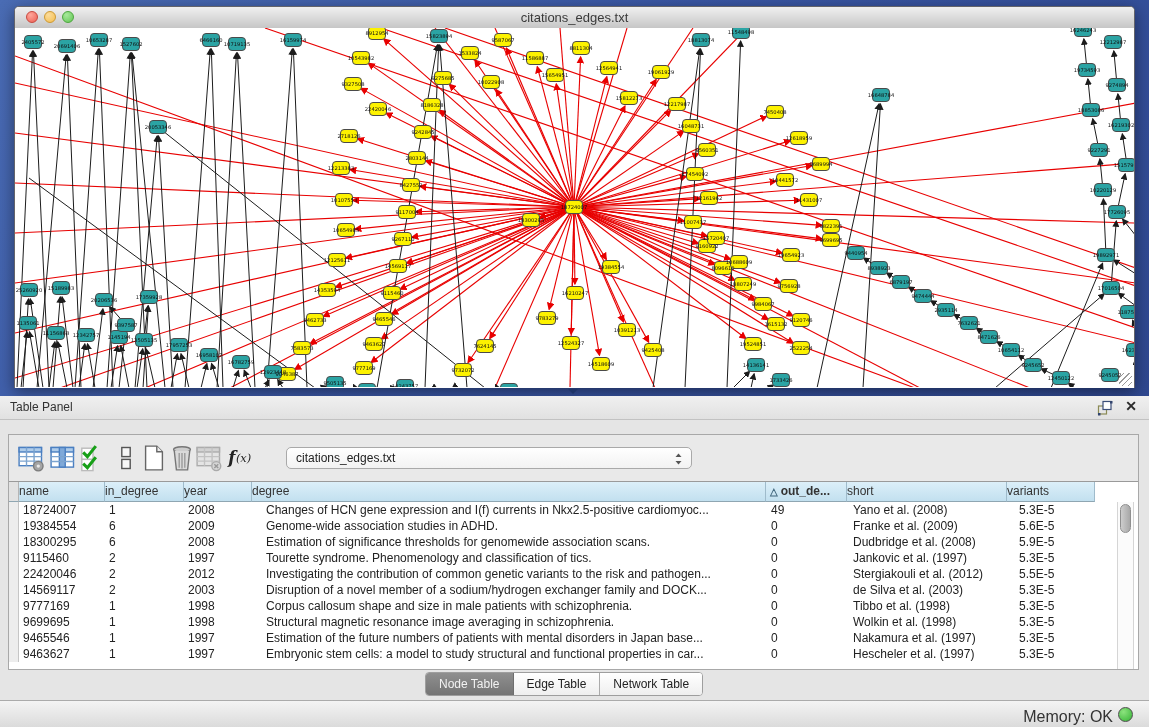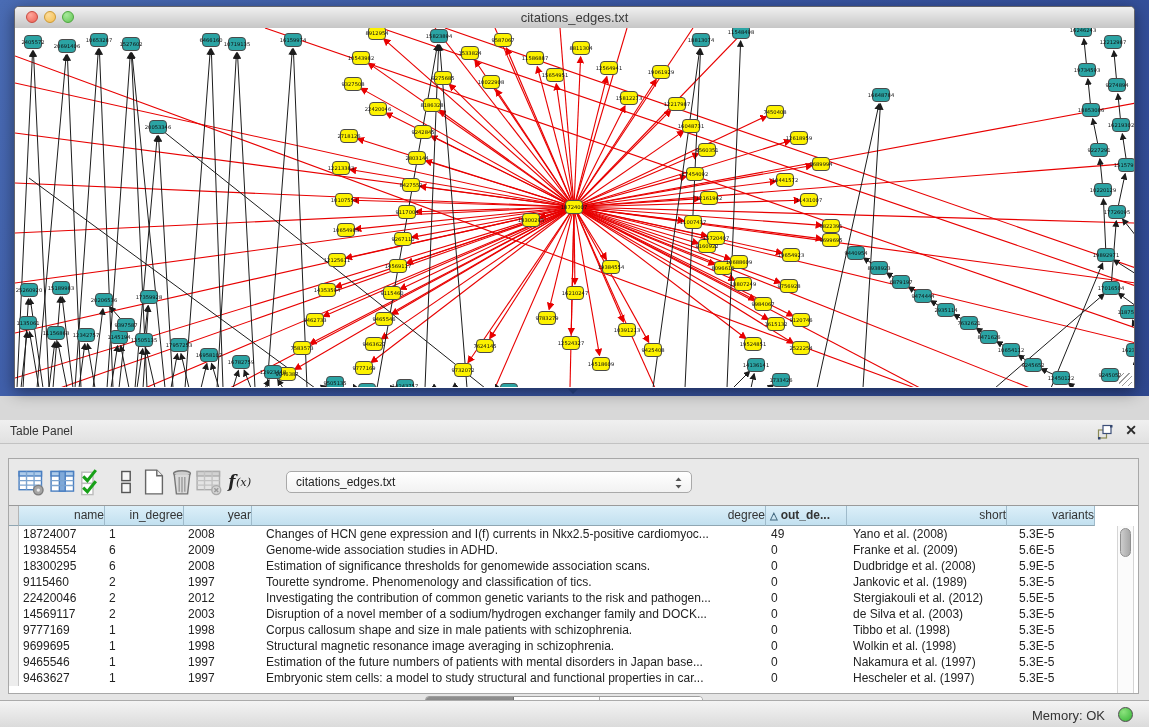--- a/index.html
+++ b/index.html
@@ -18,40 +18,40 @@
   .tl.r{left:11px;background:radial-gradient(circle at 35% 30%,#FFA79B,#EC6054);border:1px solid #C8493F;}
   .tl.y{left:29px;background:radial-gradient(circle at 35% 30%,#FBDC9C,#F5BE4F);border:1px solid #CE9A33;}
   .tl.g{left:47px;background:radial-gradient(circle at 35% 30%,#A8E99B,#62C554);border:1px solid #4DA73E;}
   .canvas{position:absolute;left:0;top:21px;right:0;bottom:0;background:#FFF;overflow:hidden;}
   .canvas svg{position:absolute;left:0;top:0;}
   .grip{position:absolute;right:2px;bottom:2px;width:13px;height:13px;
         background:repeating-linear-gradient(135deg,transparent 0 3px,#9A9A9A 3px 4px);}
   .grabber{position:absolute;left:568px;top:389px;width:0;height:0;
            border-left:5px solid transparent;border-right:5px solid transparent;border-top:5px solid #1E3468;}
   
-  .table-panel{position:absolute;left:0;top:420px;width:1149px;height:304px;background:#E5E5E5;}
+  .table-panel{position:absolute;left:0;top:396px;width:1149px;height:304px;background:#E5E5E5;}
   .panel-header{height:23px;background:linear-gradient(#F0F0F0,#E1E1E1);border-bottom:1px solid #C2C2C2;position:relative;}
   .panel-title{position:absolute;left:10px;top:4px;font-size:12px;color:#333;}
   .float-btn{position:absolute;right:36px;top:4px;width:16px;height:16px;}
   .close-btn{position:absolute;right:12px;top:2px;font-size:14px;font-weight:bold;color:#2B2B2B;cursor:default;}
   .inner{position:absolute;left:8px;top:38px;width:1131px;height:236px;box-sizing:border-box;
          border:1px solid #A8A8A8;background:#E9E9E9;}
   .toolbar{position:absolute;left:0;top:0;width:100%;height:46px;}
   .tbtn{position:absolute;top:9px;width:30px;height:30px;}
   .tbtn svg{width:28px;height:28px;}
   .combo{position:absolute;left:277px;top:12px;width:406px;height:22px;box-sizing:border-box;
          background:linear-gradient(#FFFFFF,#F2F2F2);border:1px solid #A9A9A9;border-radius:5px;
          font-size:12px;color:#222;line-height:20px;padding-left:9px;}
   .combo .arrows{position:absolute;right:7px;top:4px;}
   
   .tablewrap{position:absolute;left:0;top:46px;right:0;bottom:0;background:#FFF;border-top:1px solid #9A9A9A;overflow:hidden;}
   .thead,.tr{display:grid;grid-template-columns:10px 86px 79px 68px 514px 81px 160px 88px;}
   .thead{height:20px;}
   .th{background:linear-gradient(#DCEFF9,#C2E0EF);border-right:1px solid #9FBBCB;border-bottom:1px solid #8FA6B2;
-      font-size:12px;color:#333;text-align:right;line-height:19px;white-space:nowrap;overflow:hidden;box-sizing:border-box;}
+      font-size:12px;color:#333;text-align:left;line-height:19px;white-space:nowrap;overflow:hidden;box-sizing:border-box;}
   .th.gutter{background:#E2E2E2;border-right:1px solid #B5B5B5;}
   .th.sortable{text-align:left;padding-left:4px;font-weight:bold;}
   .sort-tri{font-size:10px;color:#44697F;margin-right:3px;}
   .tr{height:16px;}
   .td{font-size:12px;line-height:16px;color:#222;white-space:nowrap;overflow:hidden;padding-left:4px;box-sizing:border-box;}
   .td.gutter{background:#EDEDED;border-right:1px solid #C6C6C6;padding:0;}
   .td.c3{padding-left:14px;}
   .td.c4{padding-left:5px;}
   .td.c5{padding-left:6px;}
   .td.c6{padding-left:12px;}
@@ -62,21 +62,21 @@
   
   .tabs{position:absolute;left:425px;top:276px;height:22px;display:flex;border:1px solid #9E9E9E;
         border-radius:4px;overflow:hidden;background:#FFF;}
   .tab{font-size:12px;line-height:22px;padding:0 13px;color:#222;
        background:linear-gradient(#FFFFFF,#EFEFEF);border-right:1px solid #ABABAB;white-space:nowrap;}
   .tab:last-child{border-right:none;}
   .tab.active{background:linear-gradient(#8F8F8F,#747474);color:#F2F2F2;border-right-color:#6E6E6E;}
   
   .statusbar{position:absolute;left:0;top:700px;width:1149px;height:27px;
              background:linear-gradient(#F4F4F4,#DBDBDB);border-top:1px solid #ABABAB;box-sizing:border-box;}
-  .mem{position:absolute;right:44px;top:7px;font-size:13px;color:#333;}
+  .mem{position:absolute;right:36px;top:7px;font-size:16px;color:#333;}
   .memdot{position:absolute;right:16px;top:6px;width:15px;height:15px;border-radius:50%;box-sizing:border-box;
           background:radial-gradient(circle at 35% 30%,#8CE37E,#35B335);border:1px solid #4E4E4E;}
 </style>
 </head>
 <body>
 
 <div class="desktop">
   <div class="net-window">
     <div class="titlebar">
       <span class="tl r"></span>
@@ -684,21 +684,21 @@
             <div class="td c5">Dudbridge et al. (2008)</div>
             <div class="td c6">5.9E-5</div>
           </div>
           <div class="tr">
             <div class="td c-1 gutter"></div>
             <div class="td c0">9115460</div>
             <div class="td c1">2</div>
             <div class="td c2">1997</div>
             <div class="td c3">Tourette syndrome. Phenomenology and classification of tics.</div>
             <div class="td c4">0</div>
-            <div class="td c5">Jankovic et al. (1989)</div>
+            <div class="td c5">Jankovic et al. (1997)</div>
             <div class="td c6">5.3E-5</div>
           </div>
           <div class="tr">
             <div class="td c-1 gutter"></div>
             <div class="td c0">22420046</div>
             <div class="td c1">2</div>
             <div class="td c2">2012</div>
             <div class="td c3">Investigating the contribution of common genetic variants to the risk and pathogen...</div>
             <div class="td c4">0</div>
             <div class="td c5">Stergiakouli et al. (2012)</div>

